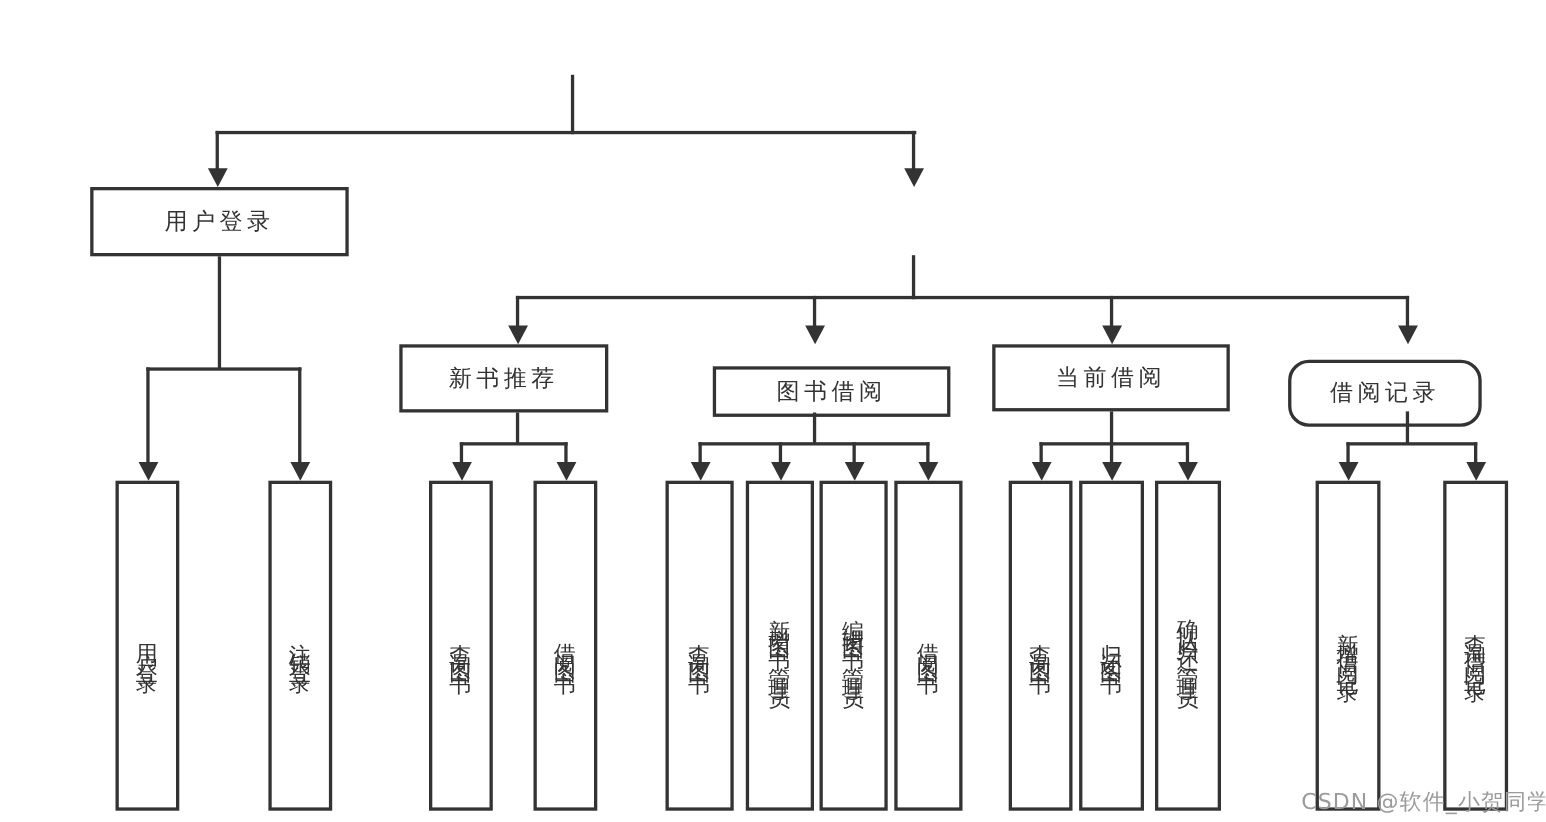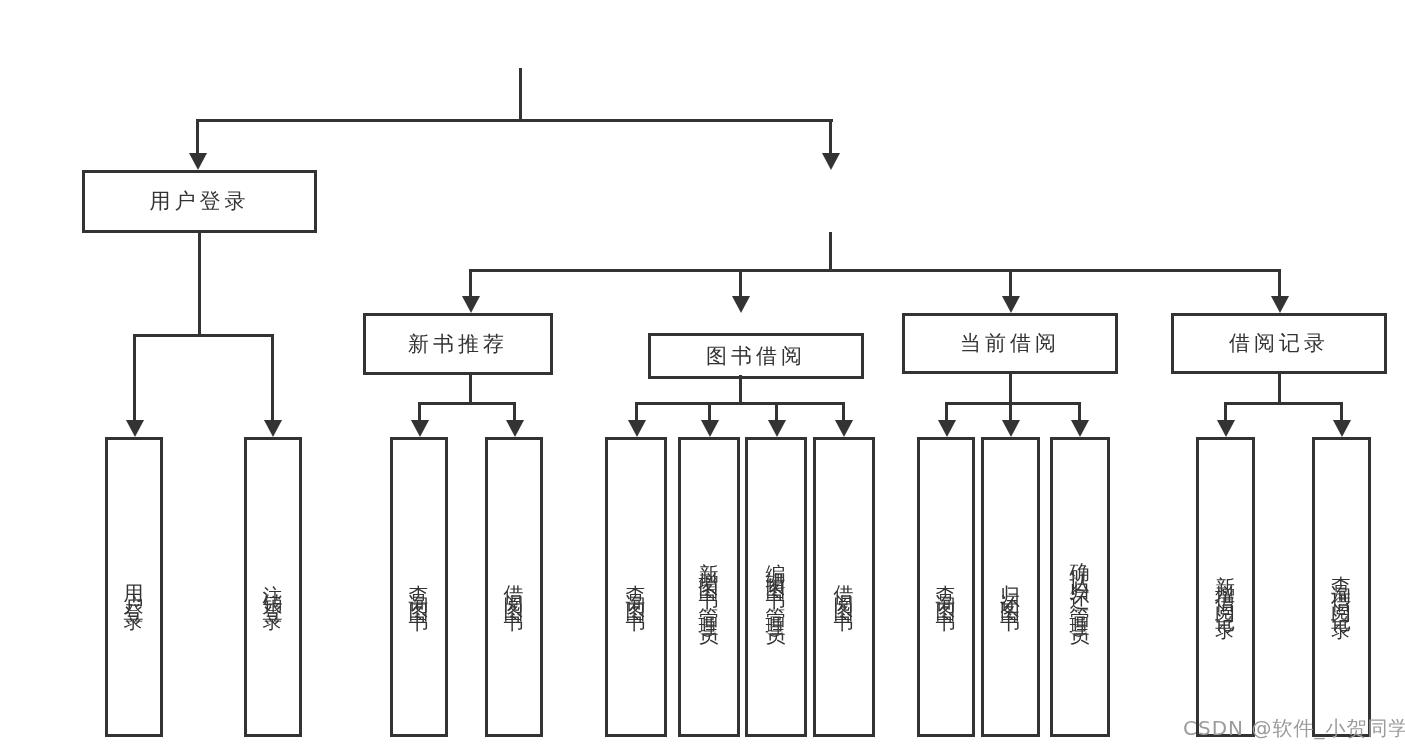--- a/index.html
+++ b/index.html
@@ -92,21 +92,21 @@
 
   <div class="box hbox" style="left:363px; top:313px; width:190px; height:62px;">
     <span>新书推荐</span>
   </div>
   <div class="box hbox" style="left:648px; top:313px; width:216px; height:46px;margin-top:20px;">
     <span>图书借阅</span>
   </div>
   <div class="box hbox" style="left:902px; top:313px; width:216px; height:61px;align-items:center;">
     <span>当前借阅</span>
   </div>
-  <div class="box hbox" style="left:1171px; top:313px; width:216px; height:61px;">
+  <div class="box hbox" style="left:1171px; top:327px; width:176px; height:61px;border-radius:19px;">
     <span>借阅记录</span>
   </div>
 
   <div class="line" style="left:469px; top:375px; width:3px; height:29px;"></div>
   <div class="line" style="left:418px; top:402px; width:98px; height:3px;"></div>
   <div class="line" style="left:418px; top:402px; width:3px; height:20px;"></div>
   <div class="arrow" style="left:411px; top:420px;"></div>
   <div class="line" style="left:513px; top:402px; width:3px; height:20px;"></div>
   <div class="arrow" style="left:506px; top:420px;"></div>
 

